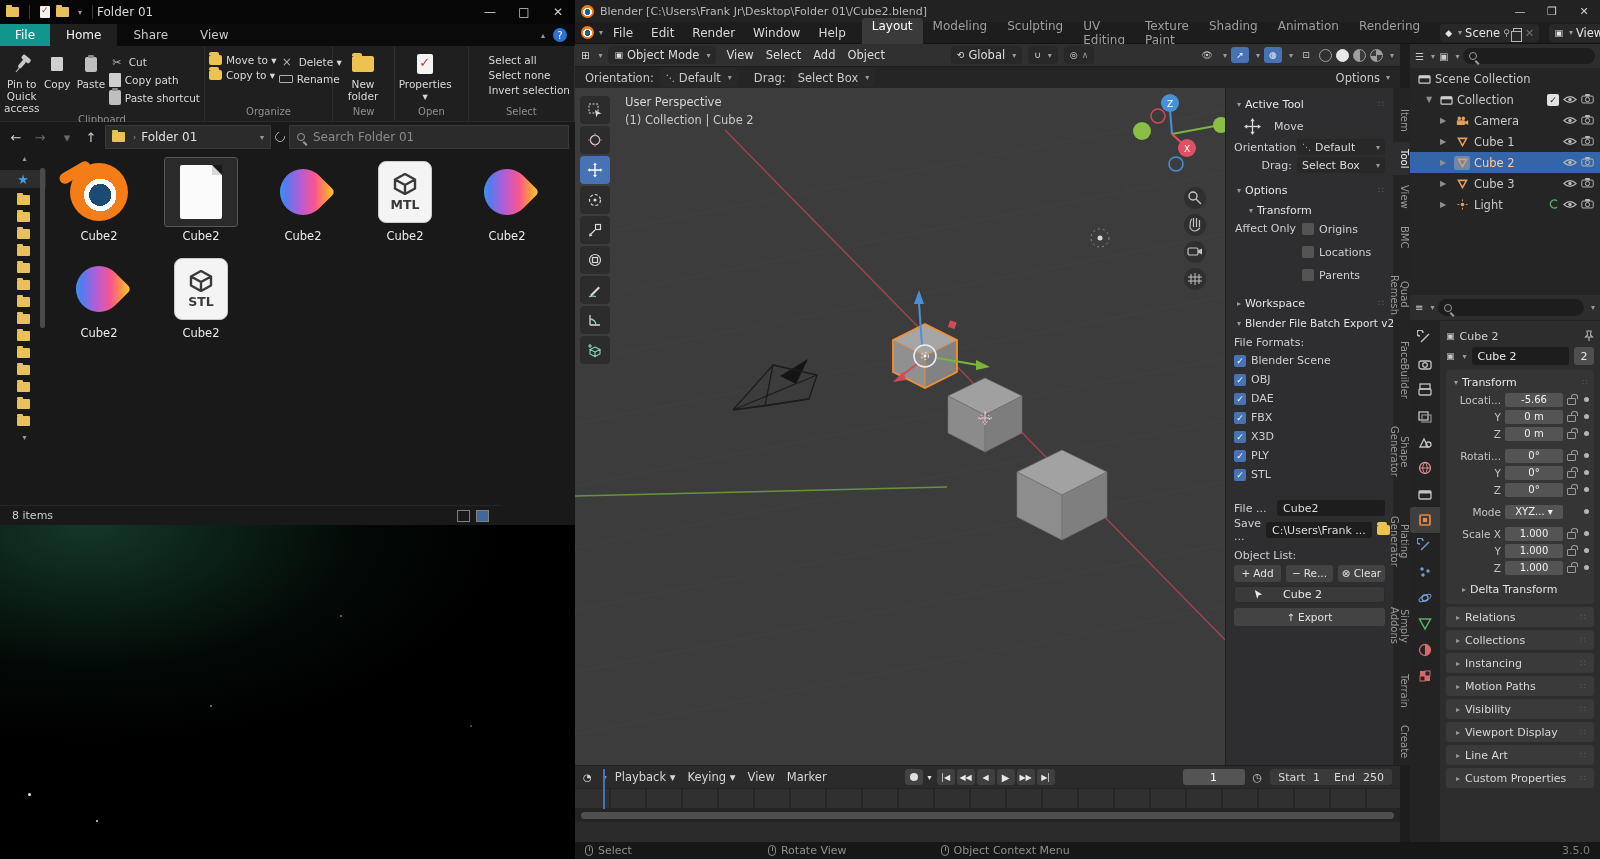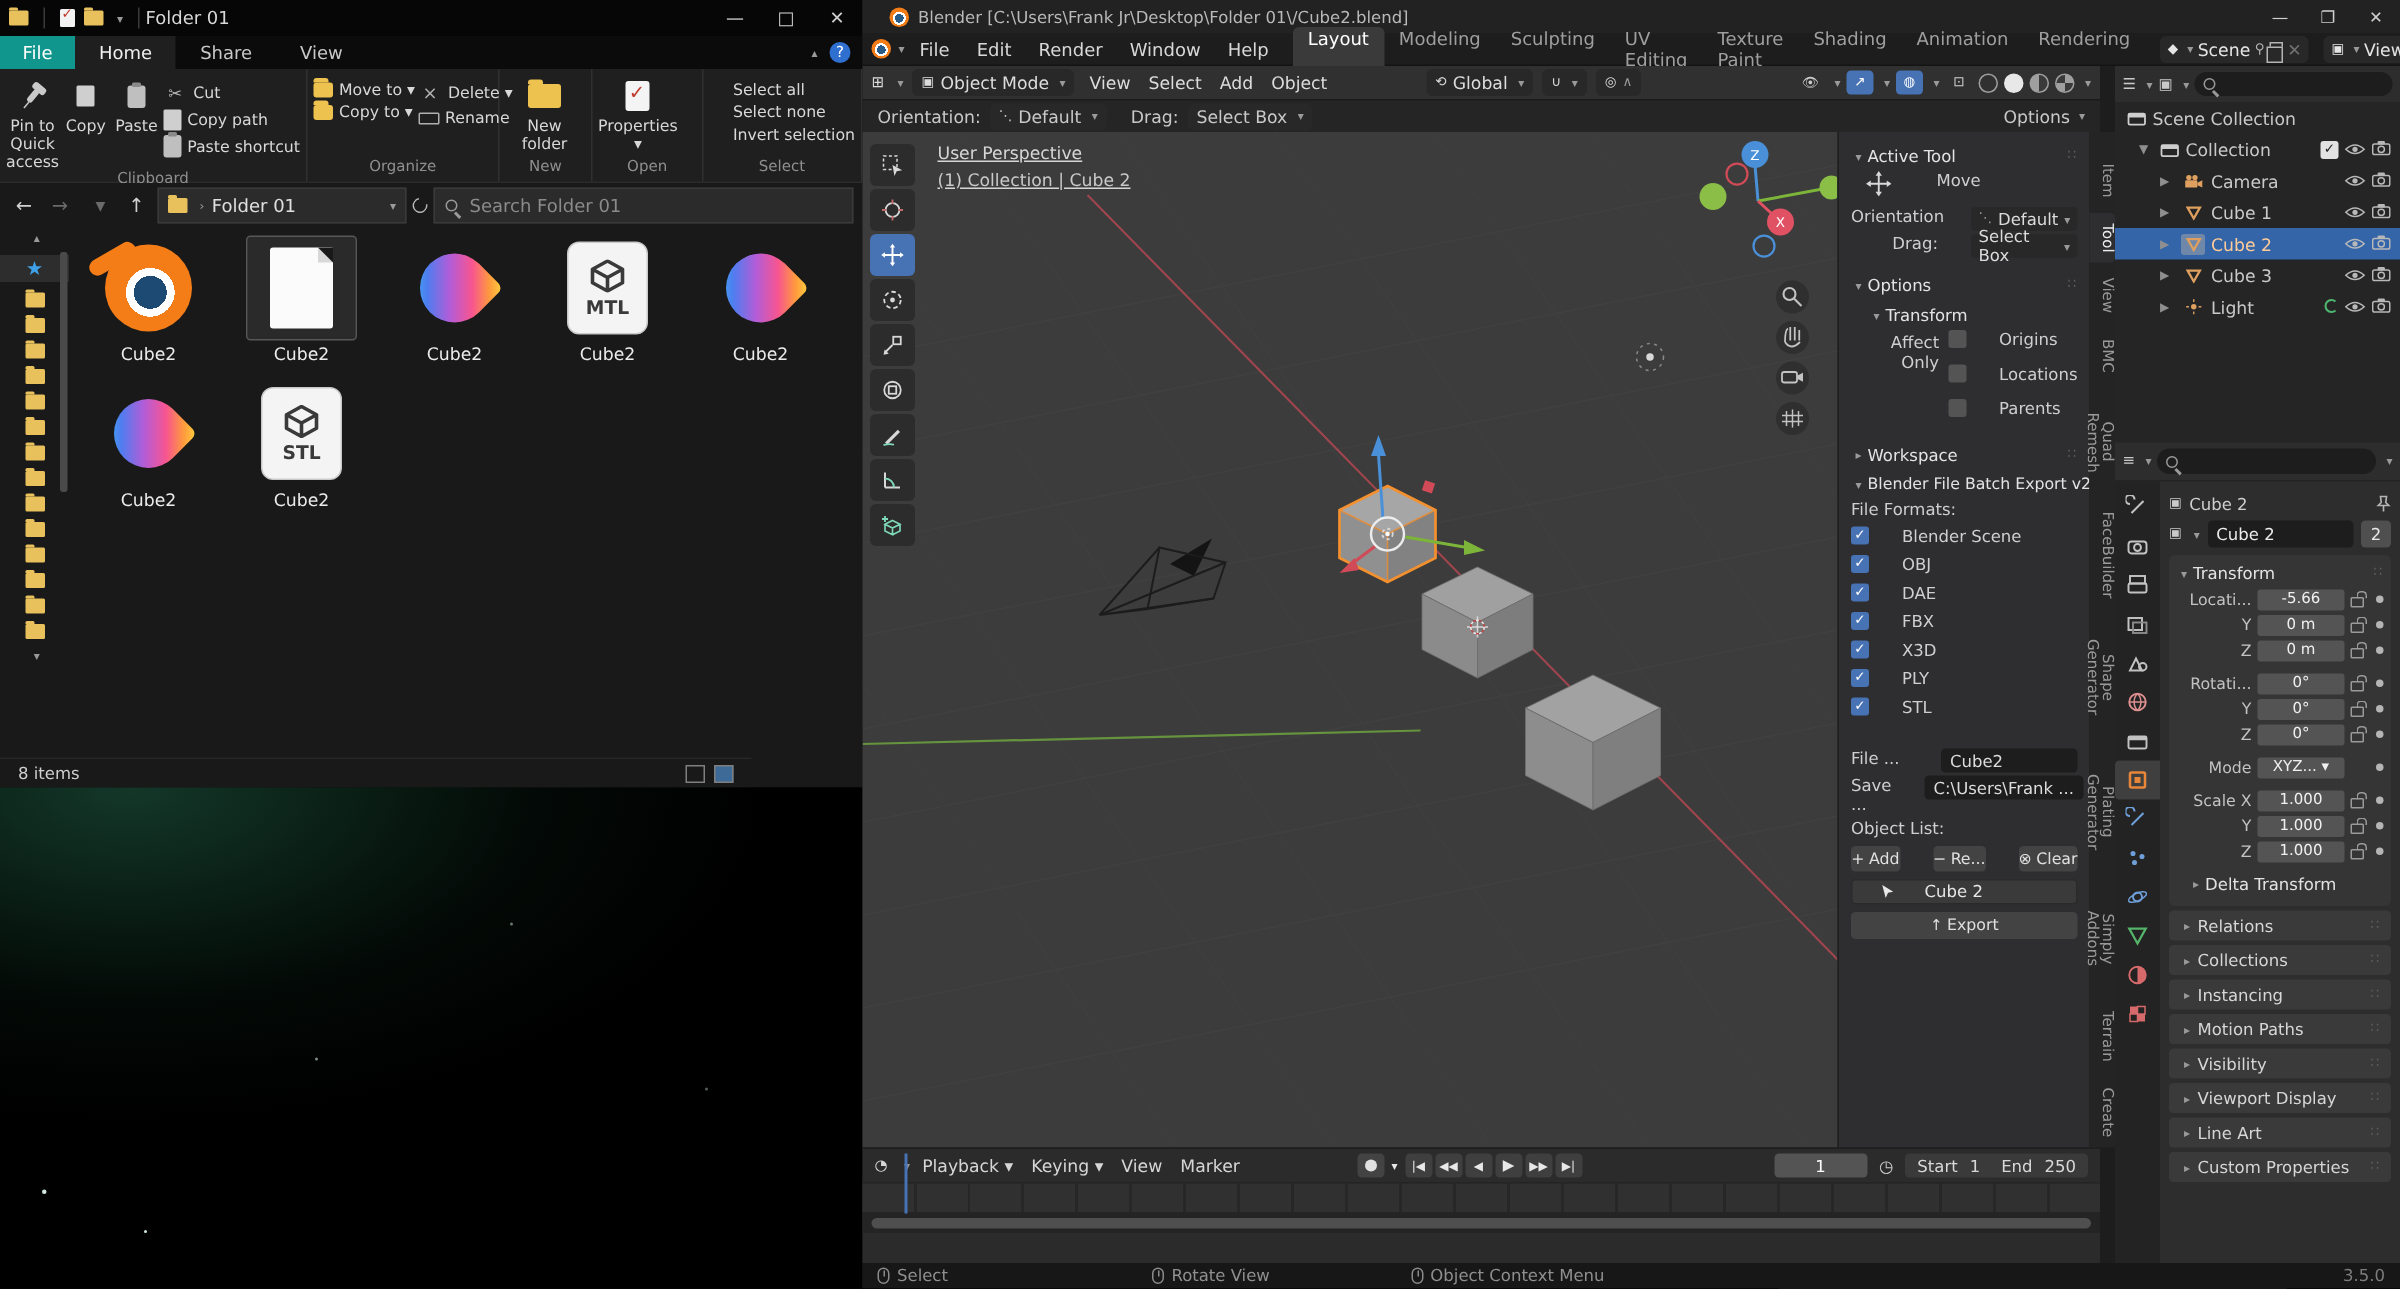--- a/index.html
+++ b/index.html
@@ -82,21 +82,21 @@
   .fi-plain{width:54px;height:68px;background:#fbfbfb;border-radius:2px;position:relative;}
   .ex-status{left:0;top:505px;width:501px;height:20px;background:#191919;border-top:1px solid #262626;display:flex;align-items:center;padding:0 12px;font-size:11px;color:#cfcfcf;}
   .ex-status-right{margin-left:auto;display:flex;gap:6px;align-items:center;}
   .viewtog{width:13px;height:12px;border:1px solid #7f7f7f;}
   .viewtog.act{background:#3d6a96;}
   #desktop{left:0;top:525px;width:575px;height:334px;background:radial-gradient(ellipse 420px 220px at 15% 0%,#14372a 0%,#0a1f16 35%,#030906 65%,#000 100%);}
   .dstar{position:absolute;background:#cfe8dd;border-radius:50%;}
 
   
   #blender{left:575px;top:0;width:1025px;height:859px;background:#1d1d1d;}
-  .b-titlebar{left:0;top:0;width:1025px;height:22px;background:#222;display:flex;align-items:center;color:#b9b9b9;font-size:11px;gap:6px;padding-left:18px;}
+  .b-titlebar{left:0;top:0;width:1025px;height:22px;background:#222;display:flex;align-items:center;color:#b9b9b9;font-size:11px;gap:6px;padding-left:6px;}
   .b-logo{width:13px;height:13px;border-radius:50%;background:radial-gradient(circle at 50% 55%,#2a5a86 0 30%,#fff 30% 45%,#f57d17 45% 100%);flex:none;}
   .b-ctrl{position:absolute;right:0;top:0;display:flex;}
   .b-ctrl .winbtn{height:22px;width:32px;font-size:11px;}
   .b-topbar{left:0;top:22px;width:1025px;height:22px;background:#1d1d1d;border-bottom:1px solid #141414;display:flex;align-items:center;font-size:12px;color:#d8d8d8;gap:2px;padding-left:6px;}
   #b-menus{display:flex;gap:2px;}
   #b-menus span{padding:0 8px;}
   #b-workspaces{display:flex;margin-left:6px;}
   #b-workspaces span{padding:1px 10px;color:#9f9f9f;border-radius:4px 4px 0 0;}
   #b-workspaces span.active{background:#3a3a3a;color:#fff;}
   .id-block{display:flex;align-items:center;gap:3px;background:#282828;border-radius:4px;height:18px;padding:0 5px;margin-left:8px;font-size:11.5px;color:#e5e5e5;}
@@ -110,28 +110,28 @@
   .hdr-right{margin-left:auto;display:flex;align-items:center;gap:4px;}
   .tgl{width:18px;height:16px;border-radius:3px;display:flex;align-items:center;justify-content:center;font-size:9px;color:#cfcfcf;}
   .tgl.blue{background:#4772b3;color:#fff;}
   .shade{width:13px;height:13px;border-radius:50%;border:1.5px solid #9f9f9f;}
   .shade.solid{background:#e8e8e8;border-color:#e8e8e8;}
   .shade.mat{background:linear-gradient(90deg,#9f9f9f 50%,#3a3a3a 50%);}
   .shade.rend{background:conic-gradient(#9f9f9f 0 25%,#3a3a3a 25% 50%,#9f9f9f 50% 75%,#3a3a3a 75%);}
   .vp-tools-row{left:0;top:66px;width:825px;height:22px;background:#252525;border-top:1px solid #1b1b1b;display:flex;align-items:center;gap:6px;padding:0 10px;font-size:11.5px;color:#c9c9c9;}
   
   #canvas{left:0;top:88px;width:650px;height:677px;background:#3c3c3c;overflow:hidden;}
-  .vp-overlay{position:absolute;left:50px;top:6px;font-size:11.5px;color:#d6d6d6;line-height:1.55;text-decoration:underline;}
+  .vp-overlay{position:absolute;left:50px;top:6px;font-size:11.5px;color:#d6d6d6;line-height:1.55;}
   .vp-overlay .sub{color:#c9c9c9;}
   #vp-toolbar{position:absolute;left:5px;top:8px;display:flex;flex-direction:column;gap:2px;}
   .toolbtn{width:30px;height:28px;background:#2c2c2c;border-radius:4px;display:flex;align-items:center;justify-content:center;}
   .toolbtn.active{background:#4772b3;}
   
   #npanel{left:650px;top:88px;width:168px;height:677px;background:#2e2e31;border-left:1px solid #202020;padding:6px 8px;font-size:11px;color:#cfcfcf;overflow:hidden;}
-  .np-row{display:flex;align-items:flex-start;gap:22px;min-height:18px;}
+  .np-row{display:flex;align-items:center;gap:5px;min-height:18px;}
   .np-head{color:#e3e3e3;display:flex;align-items:center;gap:4px;min-height:20px;}
   .np-head .dots{margin-left:auto;}
   .np-field{background:#1d1d1d;border-radius:3px;height:16px;display:flex;align-items:center;padding:0 6px;color:#dcdcdc;flex:1;}
   .np-drop{background:#282828;border-radius:3px;height:16px;display:flex;align-items:center;gap:4px;padding:0 5px;color:#dcdcdc;}
   .cb{width:12px;height:12px;border-radius:2px;background:#545454;flex:none;display:flex;align-items:center;justify-content:center;font-size:9px;color:#fff;}
   .cb.on{background:#4772b3;}
   .npbtn{background:#434343;border-radius:3px;height:17px;display:flex;align-items:center;justify-content:center;gap:3px;color:#e0e0e0;flex:1;font-size:10.5px;}
   .np-item{background:#3a3a3a;border:1px solid #2a2a2a;border-radius:3px;height:17px;display:flex;align-items:center;justify-content:center;gap:5px;color:#e6e6e6;}
   
   #side-tabs{left:818px;top:88px;width:17px;height:677px;background:#242424;display:flex;flex-direction:column;gap:3px;padding-top:14px;align-items:stretch;}

